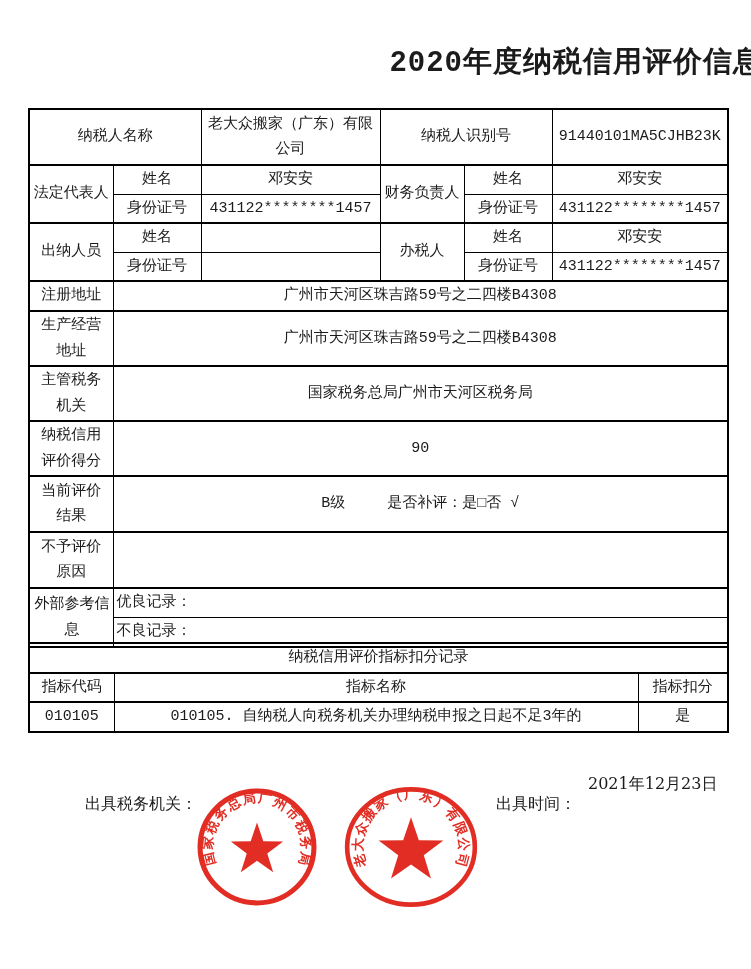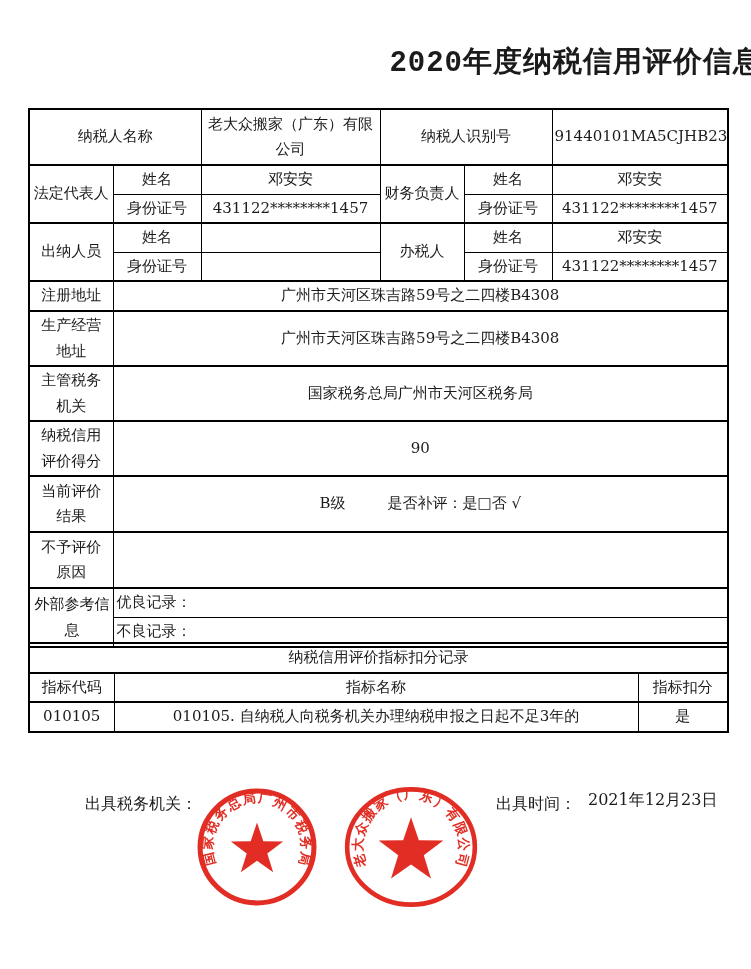--- a/index.html
+++ b/index.html
@@ -6,40 +6,40 @@
   html,body { background:#ffffff; }
   body {
     width: 751px; height: 969px; position: relative;
     font-family: "DejaVu Serif", "Liberation Serif", serif;
     color: #1b1b1b;
   }
   .page-title {
     position: absolute; top: 42px; left: 12px; width: 100%;
     text-align: right; font-size: 29px; font-weight: bold; letter-spacing: 1px; font-family: Liberation Mono, monospace;
   }
-  table.doc { border-collapse: collapse; table-layout: fixed; position: absolute; left: 28px; width: 699px; }
+  table.doc { border-collapse: collapse; table-layout: fixed; position: absolute; left: 28px; width: 699px; font-family: Liberation Mono, monospace; }
   table.doc { border: 2px solid #000; }
   #info-table { top: 108px; }
   #deduction-table { top: 642px; }
   td {
     border: 1px solid #000; text-align: center; vertical-align: middle;
     font-size: 15px; line-height: 1.7; padding: 1px 2px; overflow: hidden;
   }
   tr.hr td { border-top-width: 2px; }
   tr.h56 { height: 56px; } tr.h28 { height: 28px; } tr.h30 { height: 30px; }
   tr.h52 { height: 52px; } tr.h54 { height: 54px; padding-left: 23px; } tr.h29 { height: 29px; }
   tr.h27 { height: 27px; } tr.h31 { height: 14px; } tr.h48 { height: 48px; }
   td.left { text-align: left; padding-left: 3px; }
   .w4 { display: inline-block; width: 66px; }
   .w5 { display: inline-block; width: 80px; }
   .grade-gap { display: inline-block; width: 42px; }
   .footer-label { position: absolute; font-size: 16px; white-space: nowrap; margin-left: 28px; }
   #issuing-authority { left: 57px; top: 794px; }
   #issue-time { left: 468px; top: 794px; }
-  #issue-date { left: 560px; top: 790px; }
+  #issue-date { left: 560px; top: 774px; }
   .stamp { position: absolute; pointer-events: none; opacity: 0.96; }
   #stamp-left  { left: 196px; top: 787px; }
   #stamp-right { left: 342px; top: 785px; }
   .stamp text { font-family: "DejaVu Serif", "Liberation Serif", serif; font-weight: bold; }
 </style>
 </head>
 <body>
 
 <div class="page-title">2020年度纳税信用评价信息</div>
 

